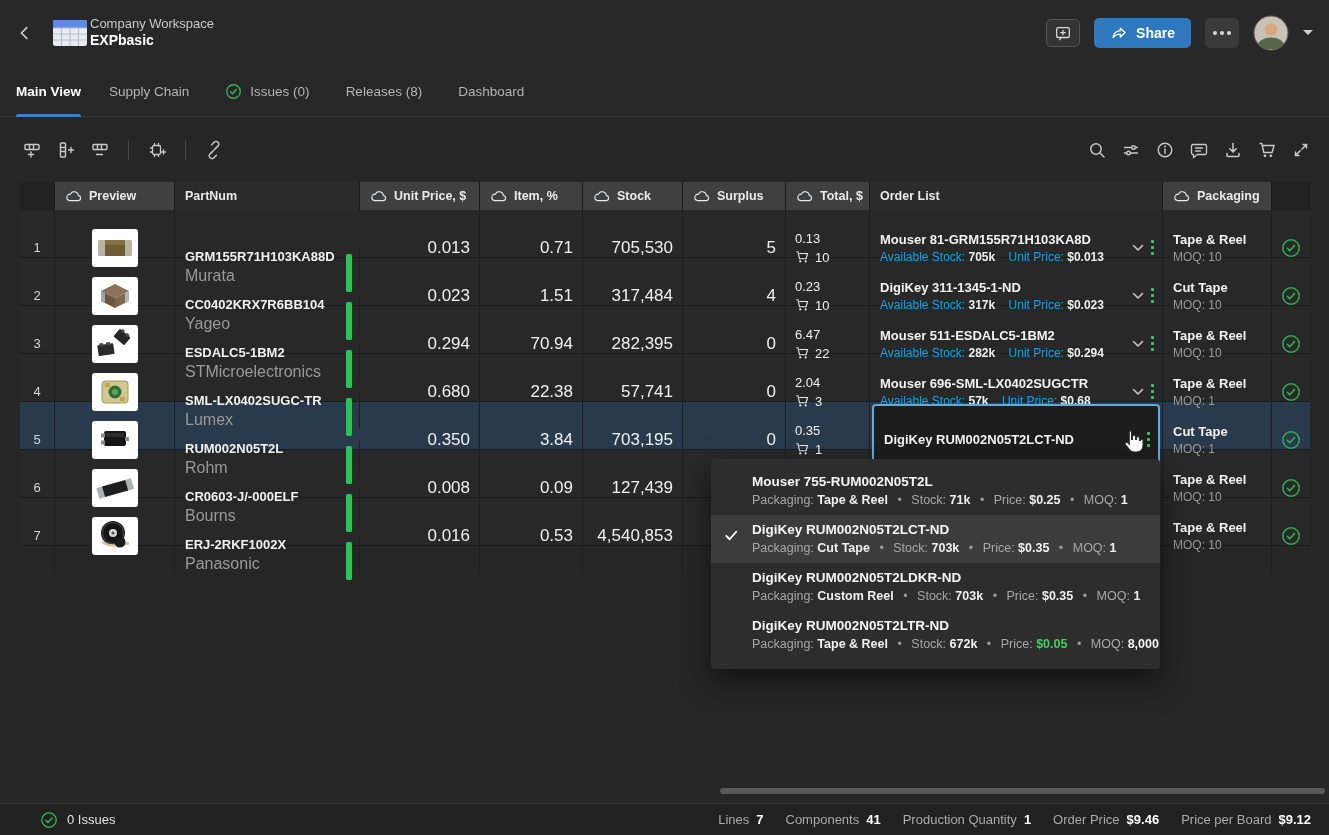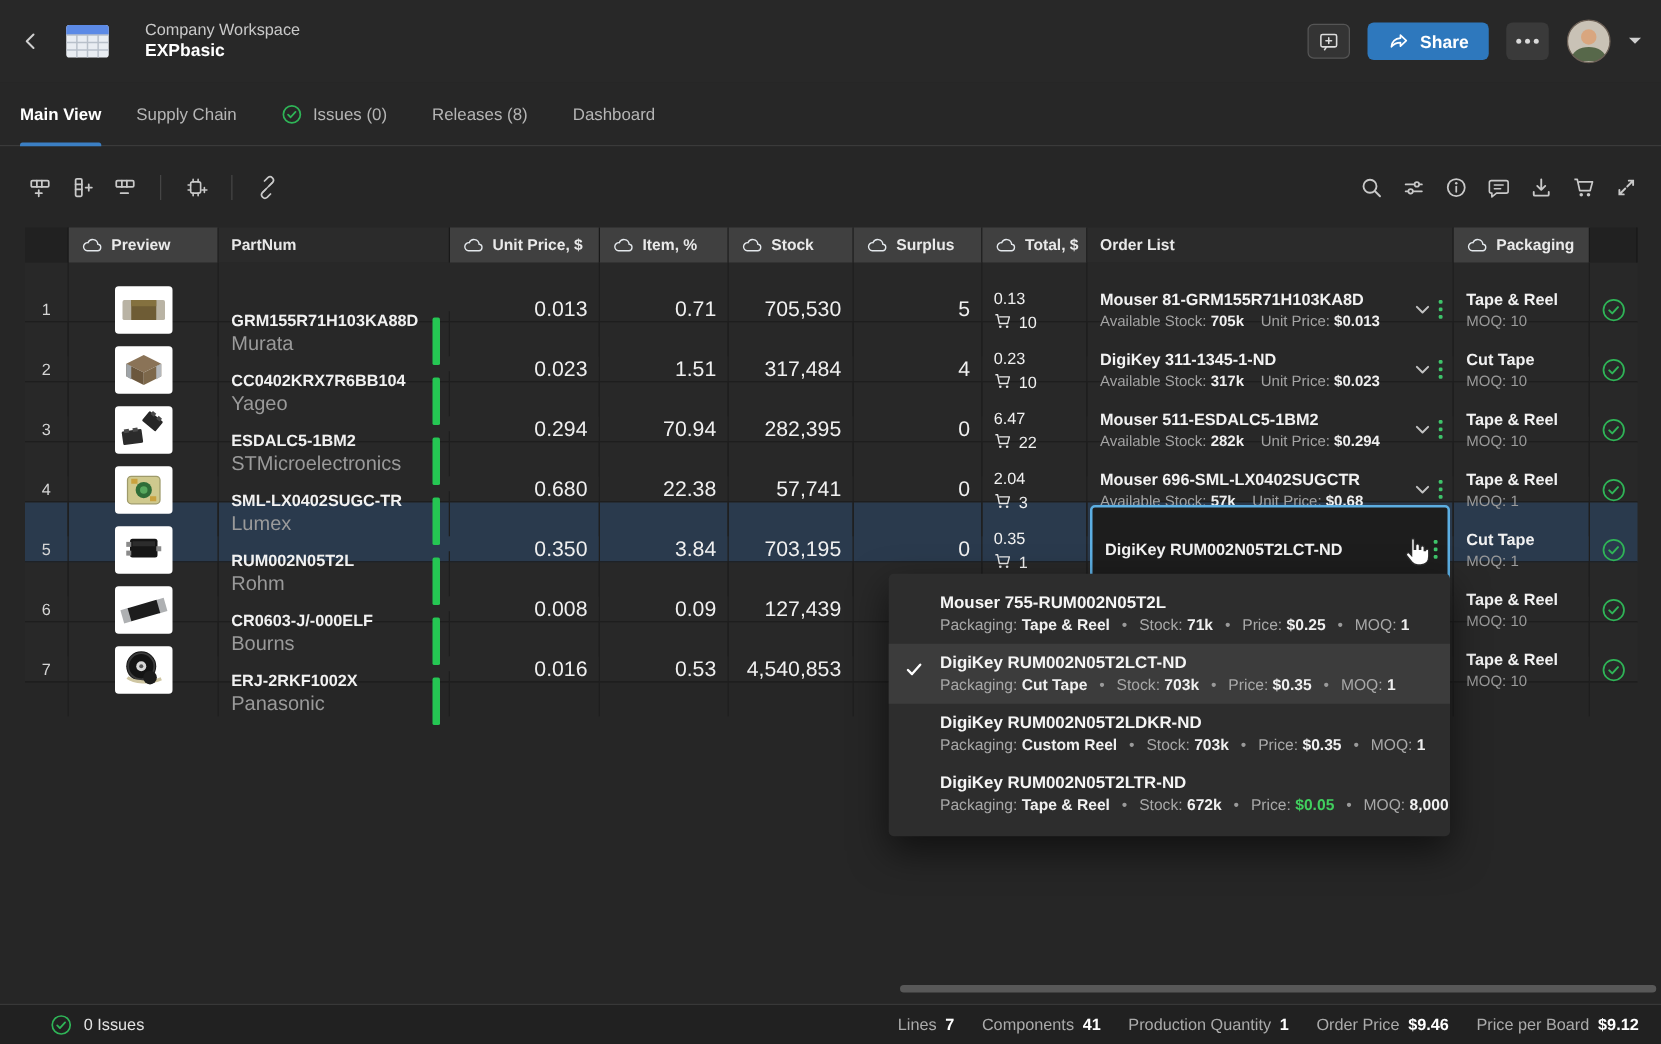--- a/index.html
+++ b/index.html
@@ -4,21 +4,21 @@
 <style>
   html,body{margin:0;padding:0;background:#1a1a1a;}
   *{box-sizing:border-box;}
   body{font-family:"Liberation Sans", sans-serif;}
   .app{position:relative;width:1329px;height:835px;background:#262626;overflow:hidden;color:#ececec;}
 
   
   .topbar{position:absolute;top:0;left:0;right:0;height:66px;background:#282828;display:flex;align-items:center;}
   .backbtn{width:30px;height:30px;margin-left:10px;display:flex;align-items:center;justify-content:center;cursor:pointer;}
   .wsicon{width:36px;height:30px;margin-left:12px;}
-  .titles{margin-left:28px;line-height:1.25;}
+  .titles{margin-left:2px;line-height:1.25;}
   .ws-label{font-size:13px;color:#c9c9c9;}
   .proj-name{font-size:14px;font-weight:bold;color:#fff;}
   .topbar-right{margin-left:auto;display:flex;align-items:center;gap:14px;margin-right:16px;}
   .iconbtn{width:34px;height:28px;border:1px solid #555;border-radius:5px;background:#343434;display:flex;align-items:center;justify-content:center;cursor:pointer;}
   .sharebtn{height:30px;padding:0 16px;border-radius:5px;background:#2e78bd;display:flex;align-items:center;gap:8px;font-size:14px;font-weight:bold;color:#fff;cursor:pointer;}
   .morebtn{width:34px;height:30px;border-radius:5px;background:#3a3a3a;display:flex;align-items:center;justify-content:center;gap:3px;cursor:pointer;}
   .morebtn i{width:4px;height:4px;border-radius:50%;background:#d9d9d9;}
   .avatar{width:36px;height:36px;cursor:pointer;}
   .caret{cursor:pointer;display:flex;}
 
@@ -55,21 +55,21 @@
   .gbar{position:absolute;right:7px;top:5px;width:6px;height:38px;background:#25c653;border-radius:1.5px;}
   .num-cell{align-items:center;justify-content:flex-end;padding-right:9px;font-size:17px;color:#f0f0f0;}
   .c-total{flex-direction:column;justify-content:center;gap:4px;padding-left:9px;}
   .tval{font-size:13px;color:#f0f0f0;}
   .tqty{display:flex;align-items:center;gap:6px;font-size:13px;color:#f0f0f0;}
   .c-order{position:relative;}
   .order-inner{flex:1;display:flex;align-items:center;padding:0 6px 0 10px;min-width:0;}
   .o-main{flex:1;display:flex;flex-direction:column;justify-content:center;gap:3px;min-width:0;}
   .o-title{font-size:13px;font-weight:bold;color:#f2f2f2;white-space:nowrap;overflow:hidden;}
   .o-sub{font-size:12px;white-space:nowrap;overflow:hidden;}
-  .o-sub .lab{color:#a3a3a3;}
+  .o-sub .lab{color:#0ea5e9;}
   .o-sub .lab2{margin-left:10px;}
   .o-sub .val{color:#efefef;font-weight:bold;}
   .chev{display:flex;margin:0 7px 0 4px;cursor:pointer;}
   .kebab{display:flex;flex-direction:column;gap:2.5px;margin-right:2px;cursor:pointer;}
   .kebab i{width:3.5px;height:3.5px;background:#3ec46a;border-radius:1px;}
   .order-inner.open{position:absolute;top:2px;bottom:2px;left:2px;right:2px;border:2px solid #5caee2;border-radius:4px;background:#1d1d1d;}
   .order-inner.open .chev svg{transform:rotate(180deg);}
   .c-pack{flex-direction:column;justify-content:center;gap:3px;padding-left:10px;}
   .pk{font-size:13px;font-weight:bold;color:#f1f1f1;white-space:nowrap;}
   .moq{font-size:12px;color:#9a9a9a;}

